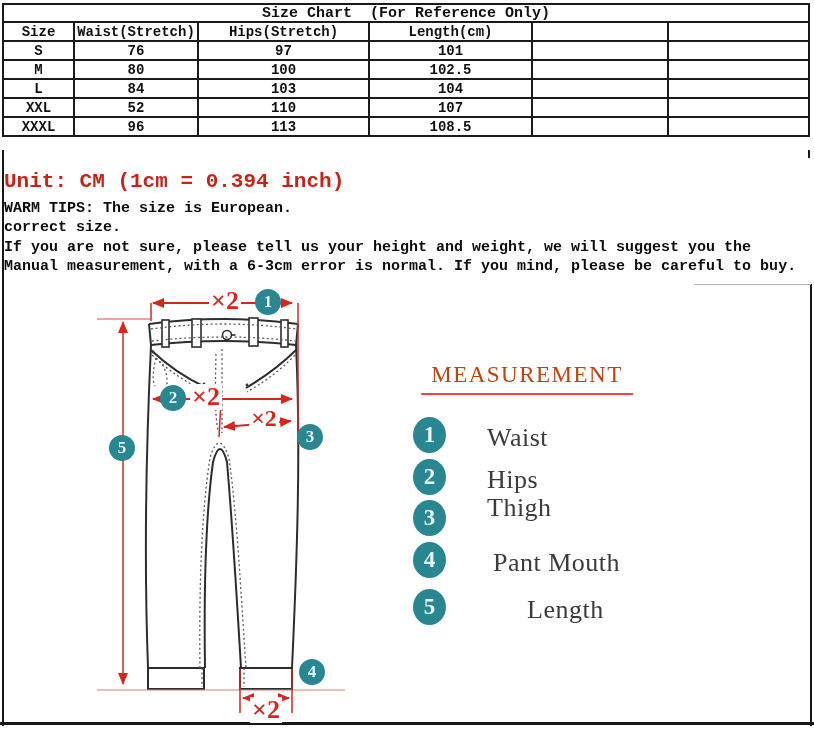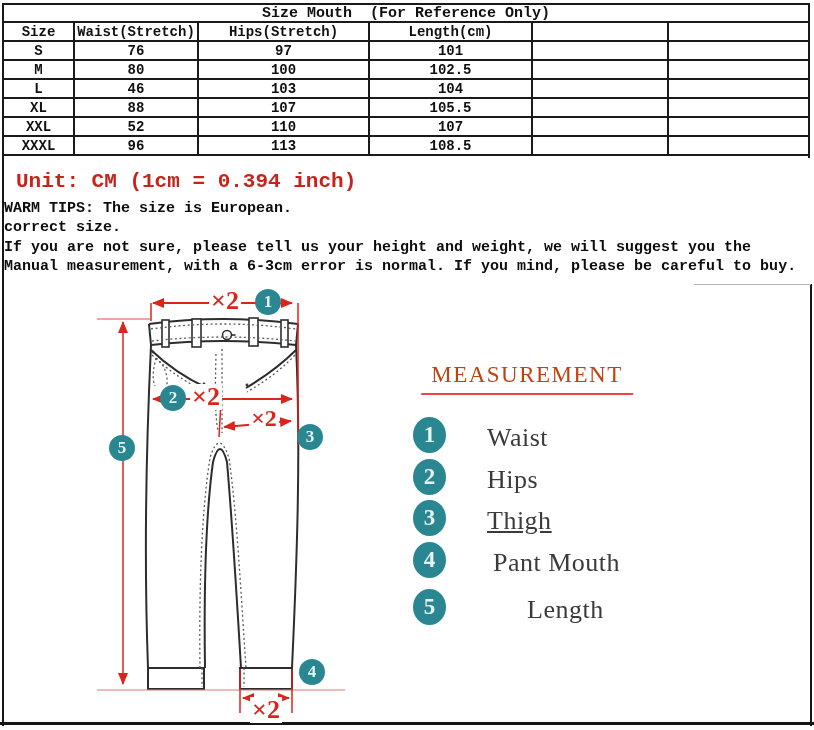--- a/index.html
+++ b/index.html
@@ -19,21 +19,21 @@
     color:#101010;text-align:center;padding:0;height:17px;
     overflow:hidden;white-space:pre;
   }
   .size-table td.tbl-title{font-size:15px;height:16px;}
   
   .tbl-stub{position:absolute;background:#1a1a1a;width:2px;height:8px;top:150px;}
   
   .unit-note{
     position:absolute;left:4px;top:170px;
     font:bold 21px/1.1 "Liberation Mono", monospace;color:#c8231b;
-    letter-spacing:0px;white-space:pre;margin-left:12px;
+    letter-spacing:0px;white-space:pre;
   }
   .tips{position:absolute;left:4px;top:199px;width:808px;}
   .tips .tip-line{
     font:bold 15px/19.3px "Liberation Mono", monospace;color:#0d0d0d;white-space:pre;
   }
   
   .frame{position:absolute;background:#161616;}
   .gray-line{position:absolute;background:#b5b5b5;}
   
   svg.diagram{position:absolute;left:0;top:270px;}
@@ -70,21 +70,21 @@
   <colgroup>
     <col style="width:71px">
       <col style="width:124px">
       <col style="width:171px">
     <col style="width:163px">
       <col style="width:136px">
       <col style="width:141px">
   </colgroup>
   <tbody>
       <tr>
-    <td colspan="6" class="tbl-title">Size Mouth  (For Reference Only)</td>
+    <td colspan="6" class="tbl-title">Size Chart  (For Reference Only)</td>
   </tr>
   <tr>
     <td>Size</td>
     <td>Waist(Stretch)</td>
     <td>Hips(Stretch)</td>
     <td>Length(cm)</td>
     <td></td>
     <td></td>
   </tr>
   <tr>
@@ -98,31 +98,23 @@
   <tr>
     <td>M</td>
     <td>80</td>
     <td>100</td>
     <td>102.5</td>
     <td></td>
         <td></td>
   </tr>
   <tr>
     <td>L</td>
-    <td>46</td>
+    <td>84</td>
     <td>103</td>
     <td>104</td>
-    <td></td>
-        <td></td>
-  </tr>
-  <tr>
-    <td>XL</td>
-    <td>88</td>
-    <td>107</td>
-    <td>105.5</td>
     <td></td>
         <td></td>
   </tr>
   <tr>
     <td>XXL</td>
     <td>52</td>
     <td>110</td>
     <td>107</td>
     <td></td>
         <td></td>
@@ -231,19 +223,19 @@
 
 <div class="legend-title">MEASUREMENT</div>
 
 <div class="num-badge badge-lg" style="left:413px;top:417px;">1</div>
 <span class="legend-item-label" style="left:487px;top:423px;">Waist</span>
 
 <div class="num-badge badge-lg" style="left:413px;top:459px;">2</div>
 <span class="legend-item-label" style="left:487px;top:465px;">Hips</span>
 
 <div class="num-badge badge-lg" style="left:413px;top:500px;">3</div>
-<span class="legend-item-label" style="left:487px;top:506px;text-decoration:underline;">Thigh</span>
+<span class="legend-item-label" style="left:487px;top:493px;">Thigh</span>
 
 <div class="num-badge badge-lg" style="left:413px;top:542px;">4</div>
 <span class="legend-item-label" style="left:493px;top:548px;">Pant Mouth</span>
 
 <div class="num-badge badge-lg" style="left:413px;top:589px;">5</div>
 <span class="legend-item-label" style="left:493px;top:595px;margin-left:34px;">Length</span>
 
 </body></html>

